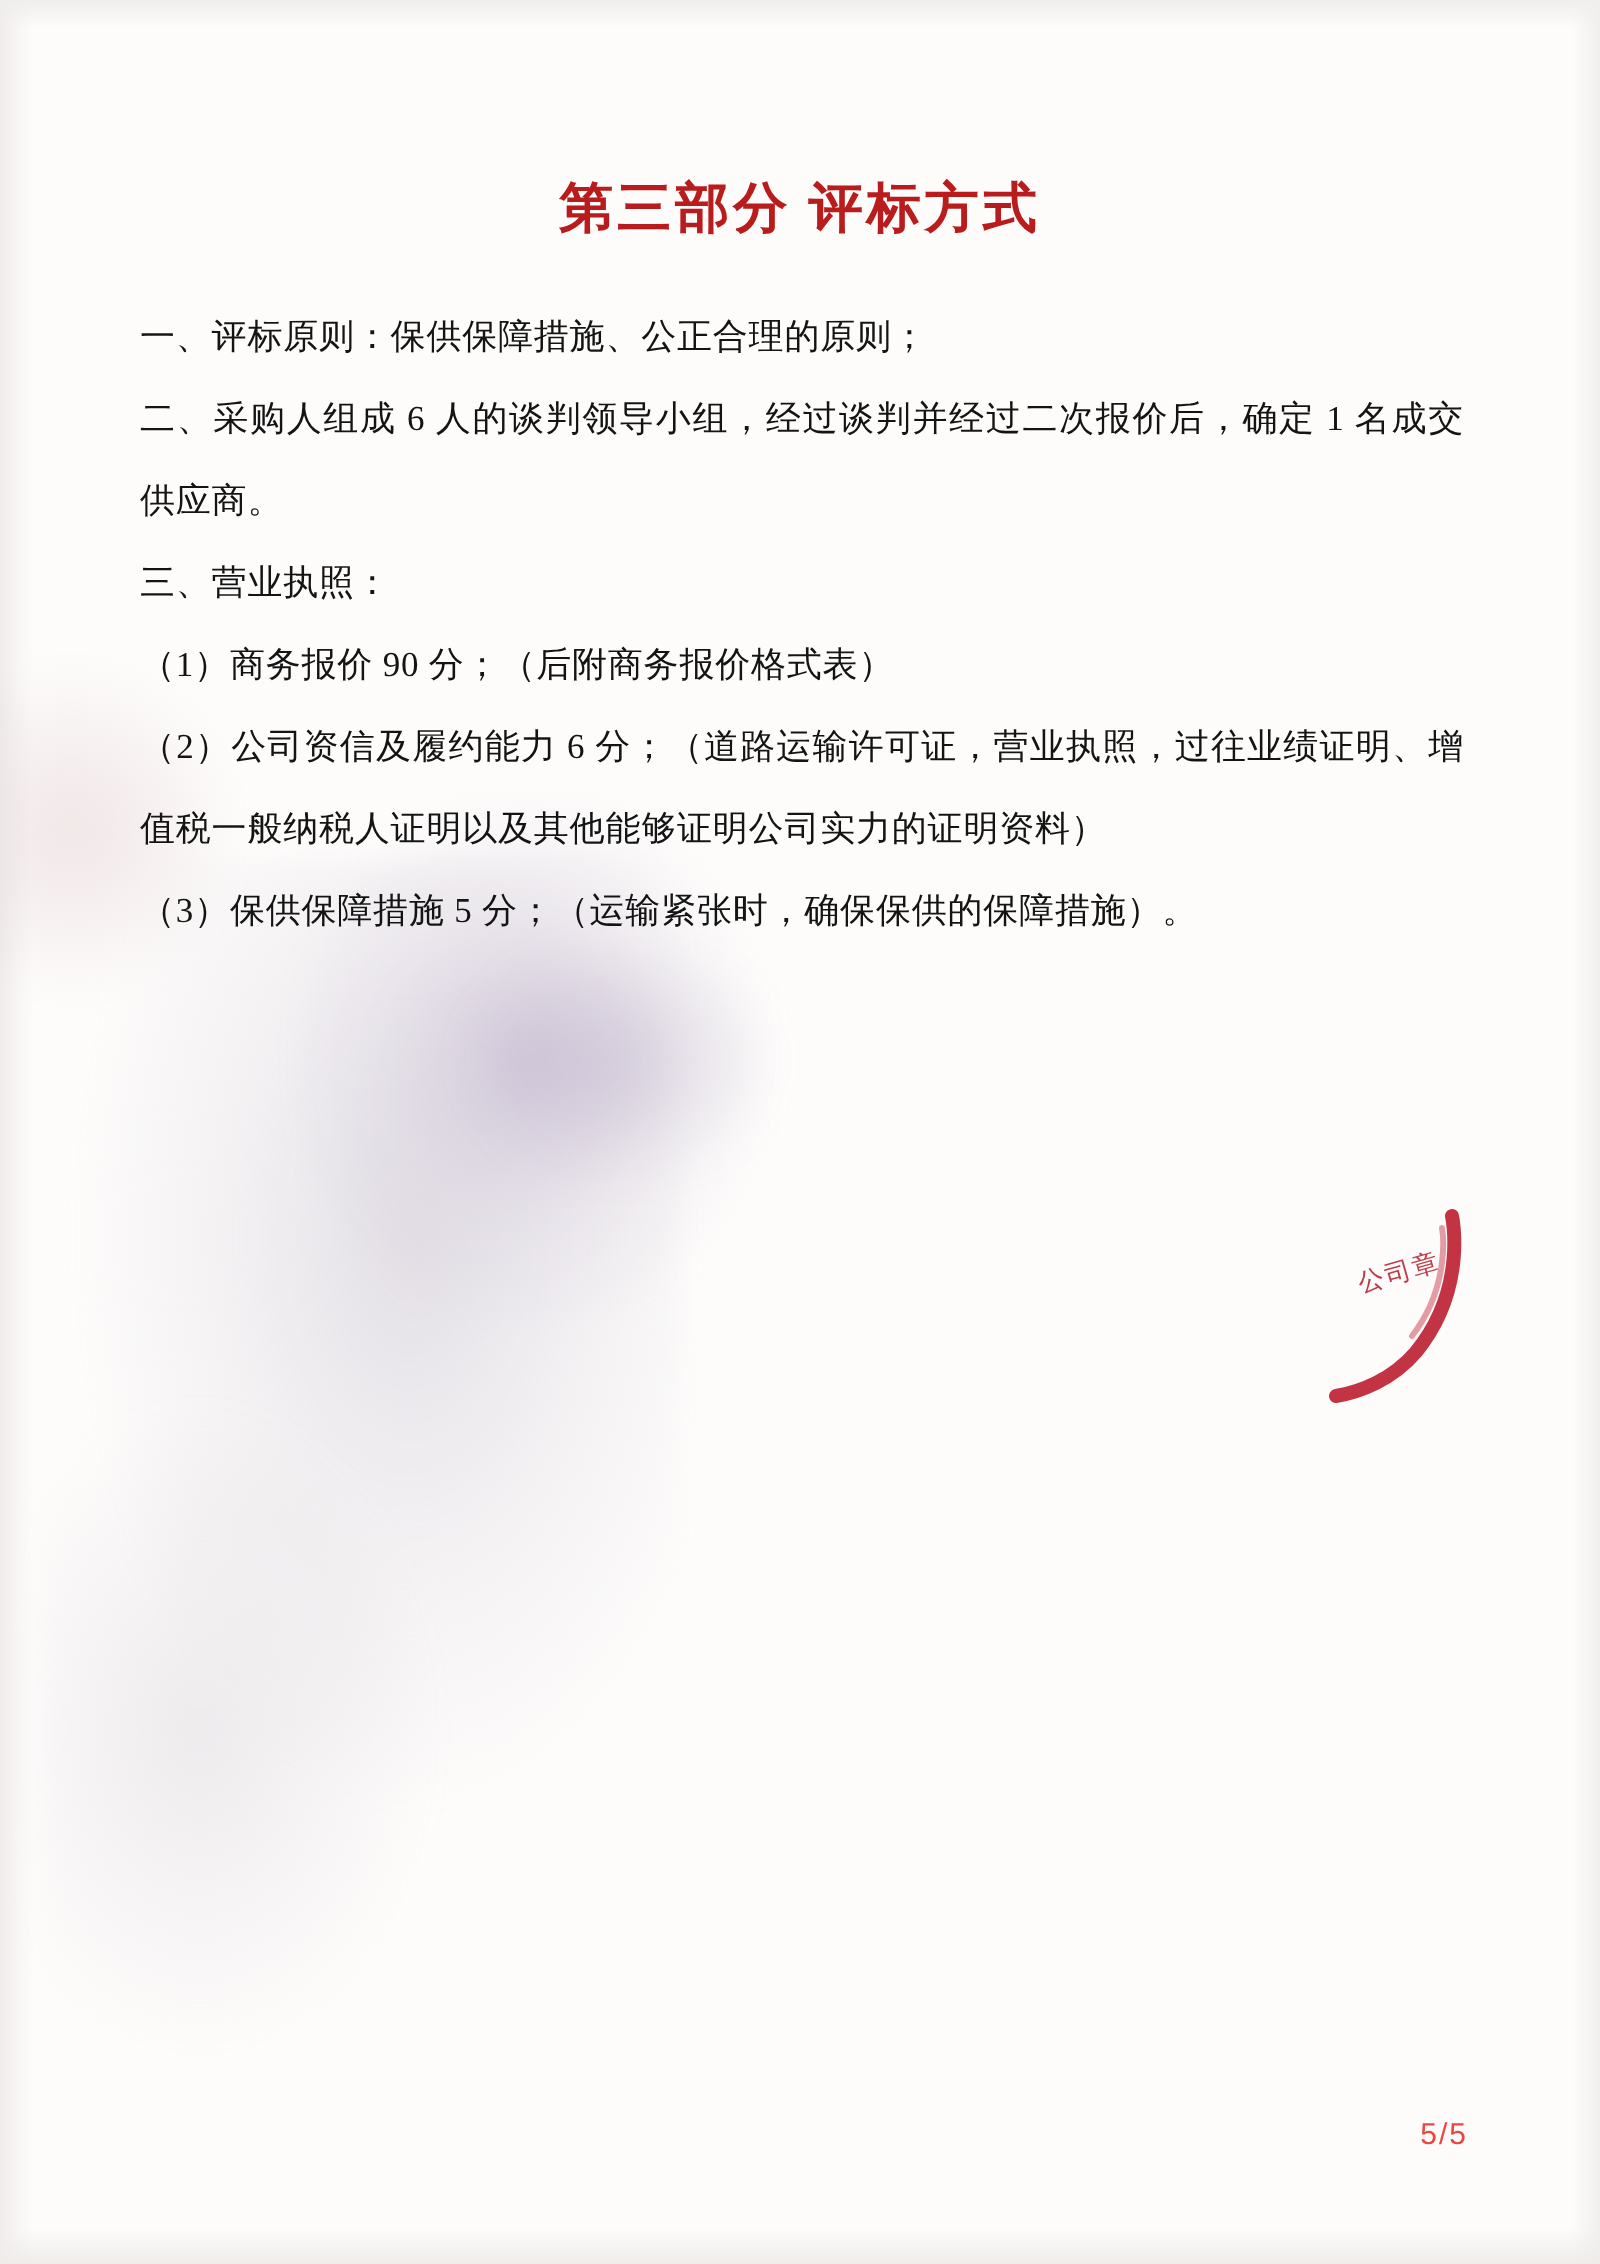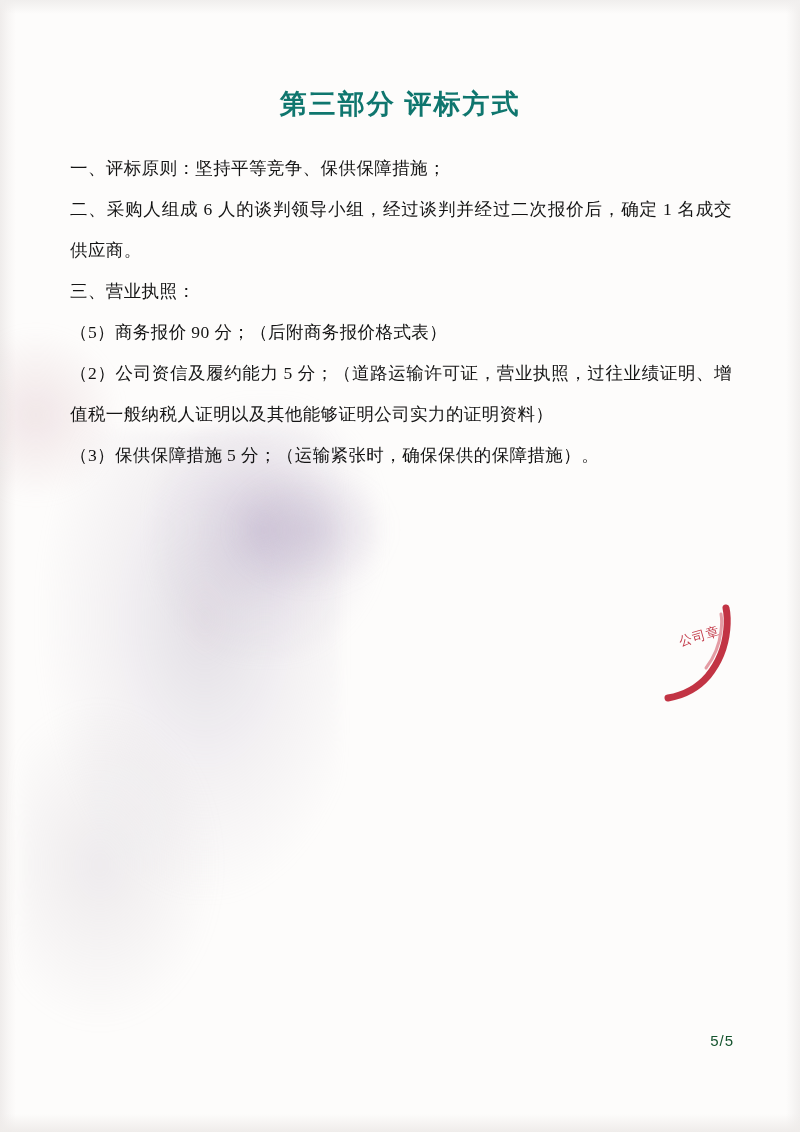--- a/index.html
+++ b/index.html
@@ -90,21 +90,21 @@
 
   
   .doc-title {
     margin: 0;
     padding-top: 86px;
     text-align: center;
     font-size: 27px;
     font-weight: bold;
     letter-spacing: 2px;
     font-family: "Liberation Serif", serif;
-    color: #0f766e;
+    color: #b91c1c;
   }
   .body-block {
     position: relative;
     margin-top: 26px;
     padding: 0 68px 0 70px;
   }
   .para {
     font-size: 17.5px;
     line-height: 41px;
     margin: 0 0 0 0;
@@ -136,23 +136,23 @@
     opacity: 0.85;
     transform: rotate(-16deg);
     font-family: "Liberation Serif", serif;
     pointer-events: none;
   }
 
   
   .page-number {
     position: absolute;
     right: 66px;
-    bottom: 83px;
+    bottom: 56px;
     font-size: 15px;
-    color: #14532d;
+    color: #ef4444;
     font-family: "Liberation Sans", sans-serif;
     letter-spacing: 1px;
   }
 </style>
 </head>
 <body>
 
 <div class="page">
 
   <div class="scan-edge-left"></div>
@@ -162,25 +162,25 @@
 
   <div class="smudge-d"></div>
   <div class="smudge-a"></div>
   <div class="smudge-b"></div>
   <div class="smudge-e"></div>
   <div class="smudge-c"></div>
 
   <h1 class="doc-title">第三部分   评标方式</h1>
 
   <div class="body-block">
-    <p class="para">一、评标原则：坚持平等竞争、保供保障措施；</p>
+    <p class="para">一、评标原则：保供保障措施、公正合理的原则；</p>
     <p class="para">二、采购人组成 6 人的谈判领导小组，经过谈判并经过二次报价后，确定 1 名成交供应商。</p>
     <p class="para">三、营业执照：</p>
-    <p class="para">（5）商务报价 90 分；（后附商务报价格式表）</p>
-    <p class="para">（2）公司资信及履约能力 5 分；（道路运输许可证，营业执照，过往业绩证明、增值税一般纳税人证明以及其他能够证明公司实力的证明资料）</p>
+    <p class="para">（1）商务报价 90 分；（后附商务报价格式表）</p>
+    <p class="para">（2）公司资信及履约能力 6 分；（道路运输许可证，营业执照，过往业绩证明、增值税一般纳税人证明以及其他能够证明公司实力的证明资料）</p>
     <p class="para">（3）保供保障措施 5 分；（运输紧张时，确保保供的保障措施）。</p>
   </div>
 
   <div class="seal">
     <svg width="120" height="120" viewBox="0 0 120 120" aria-hidden="true">
       <path d="M104 8 C104 8, 112 44, 86 76 C74 90, 58 96, 46 98" fill="none" stroke="#b9182a" stroke-width="7" stroke-linecap="round" opacity="0.88"></path>
       <path d="M99 14 C99 14, 104 42, 84 68" fill="none" stroke="#c5293a" stroke-width="3" stroke-linecap="round" opacity="0.45"></path>
     </svg>
   </div>
   <div class="seal-text">公司章</div>

